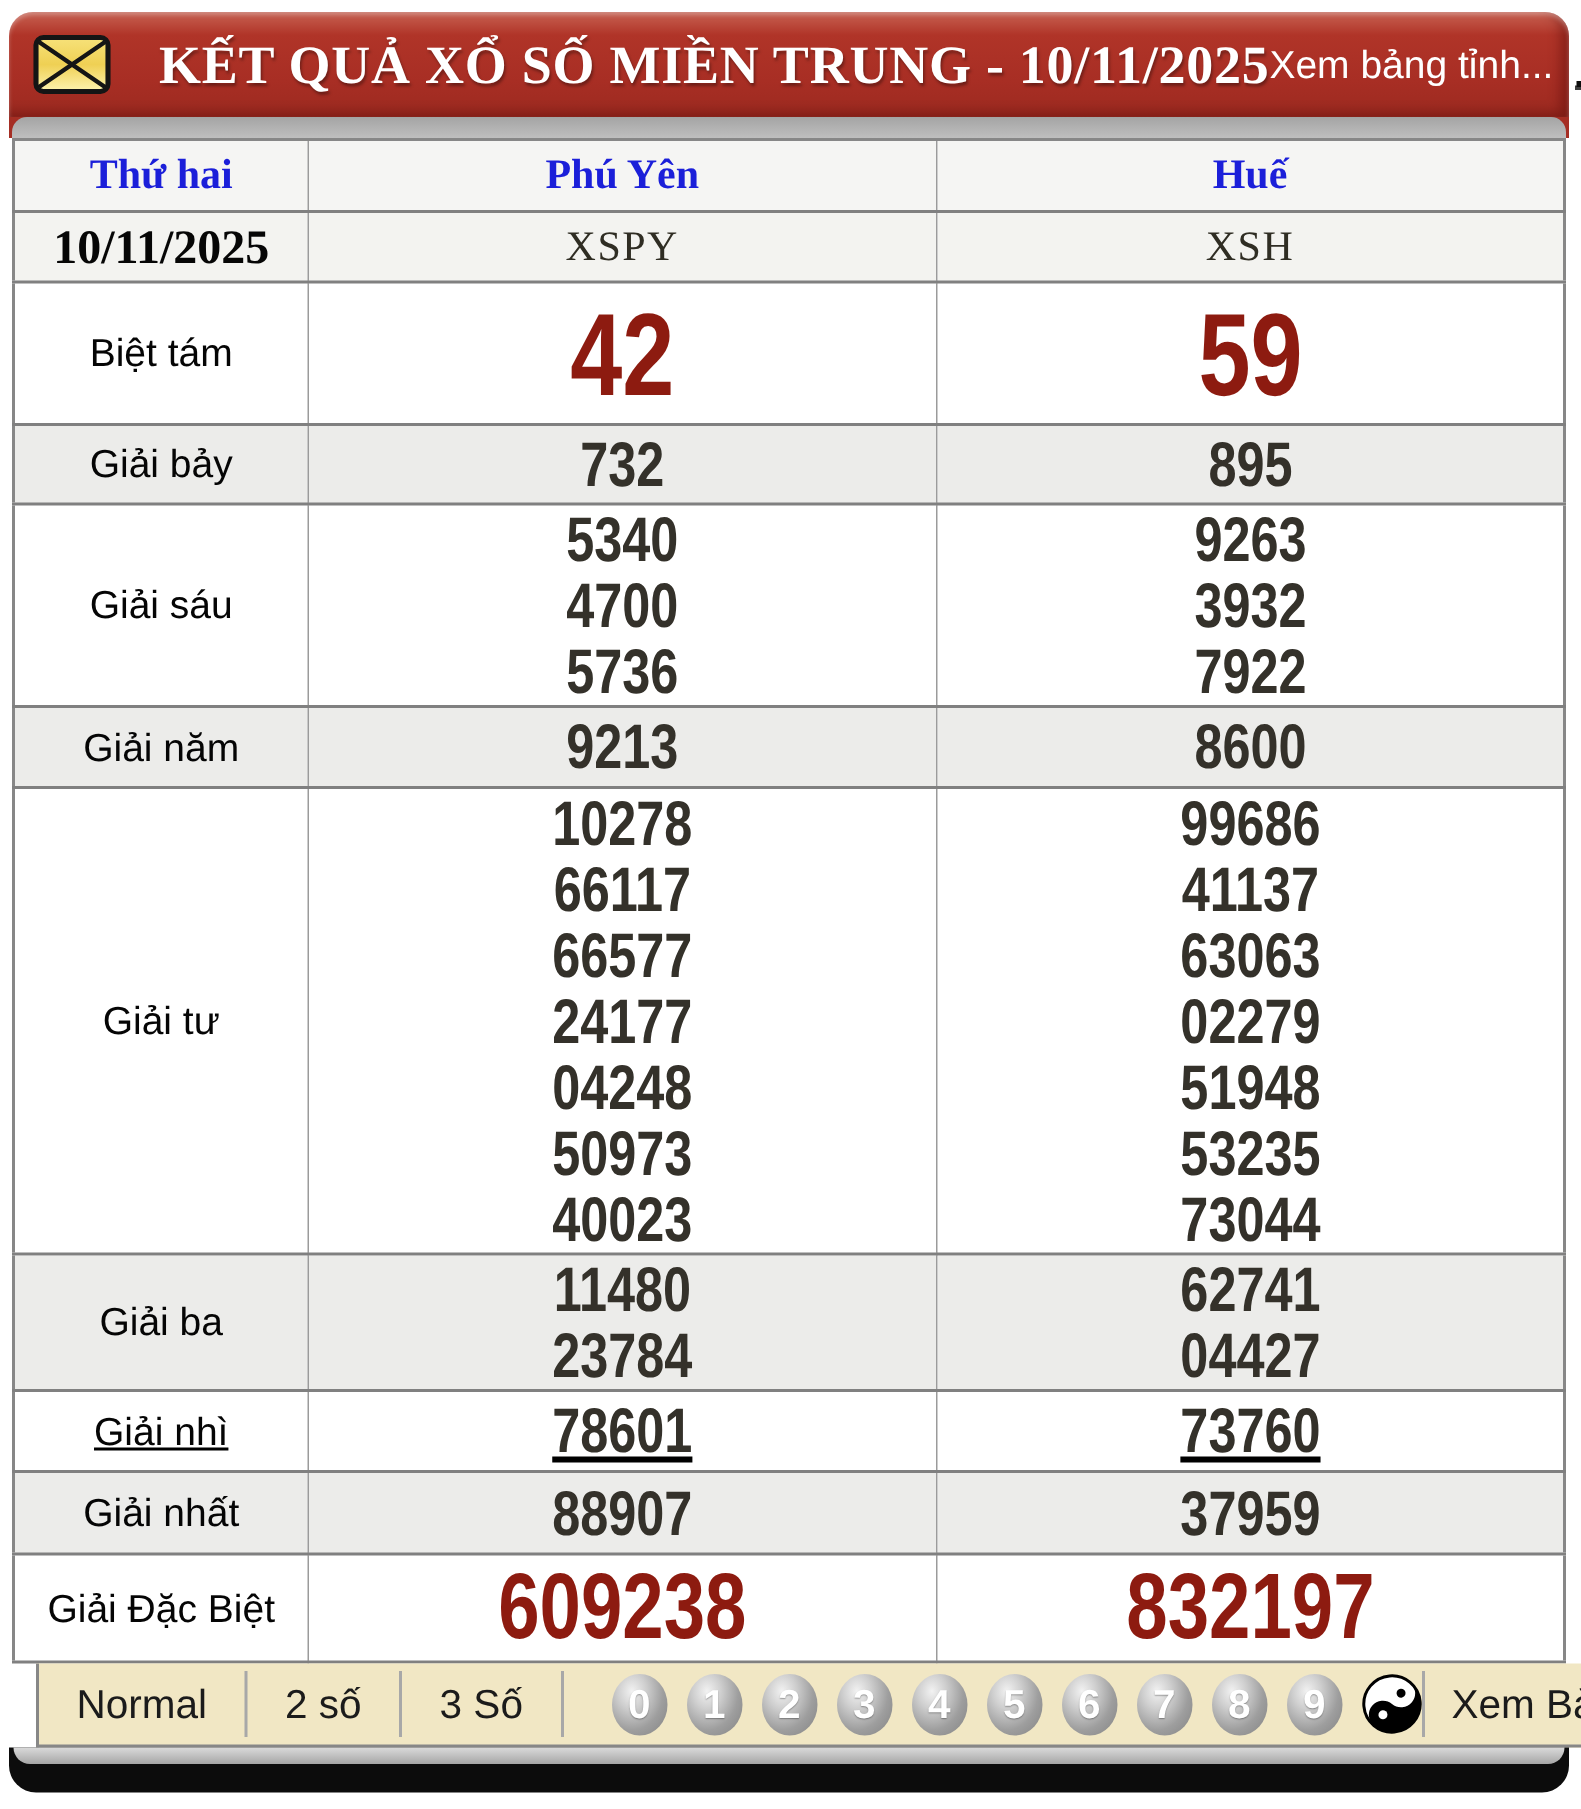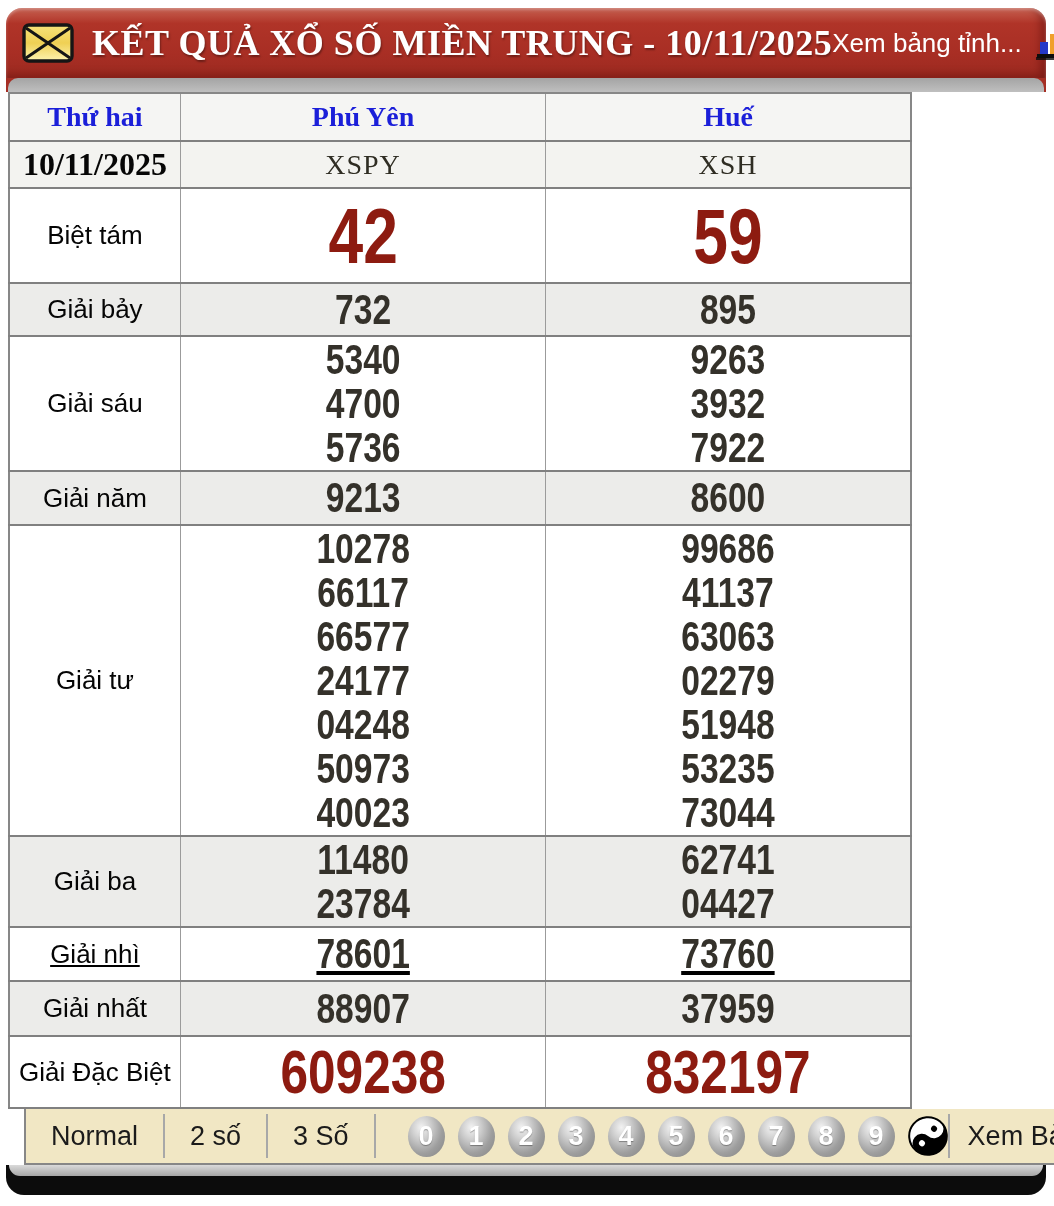--- a/index.html
+++ b/index.html
@@ -14,40 +14,40 @@
   .header {
     height: 70px; border-radius: 16px 16px 0 0;
     display: flex; align-items: center; box-sizing: border-box;
     padding: 0 16px;
     background: linear-gradient(180deg, #c86252 0%, #b03428 22%, #a82e24 65%, #9c2a20 100%);
     box-shadow: inset 0 2px 3px rgba(255,255,255,0.30), inset -6px -3px 8px rgba(70,0,0,0.35);
   }
   .env-icon { width: 52px; height: 40px; flex: none; }
   .title {
     color: #fff; font-family: "Liberation Serif", serif; font-weight: bold;
-    font-size: 36px; line-height: 1; margin-left: 18px; letter-spacing: 0.5px;
+    font-size: 36px; line-height: 1; margin-left: 32px; letter-spacing: 0.5px;
     text-shadow: 1px 2px 2px rgba(0,0,0,0.35); white-space: nowrap;
   }
   .spacer { flex: 1; }
   .province-link {
     color: #fff; font-size: 26px; display: flex; align-items: center; gap: 12px;
     cursor: pointer; white-space: nowrap;
   }
   .chart-icon { width: 42px; height: 38px; flex: none; }
 
   
   .strip { height: 14px; background: #a52e24; }
   .strip-inner {
     height: 14px; margin: 0 2px; border-radius: 10px 10px 0 0;
     background: linear-gradient(180deg, #a4a4a4, #bfbfbf);
   }
 
   
   table.results {
-    width: 904px; margin: 0 2px; border-collapse: collapse;
+    width: 1036px; margin: 0 2px; border-collapse: collapse;
     table-layout: fixed; background: #fff;
     border: 2px solid #878787;
   }
   table.results th, table.results td {
     border: 1px solid #9b9b9b; text-align: center; vertical-align: middle;
     padding: 0; overflow: hidden;
   }
   tr.col-header-row { height: 48px; background: #f5f5f3; border-bottom: 2px solid #808080; }
   tr.col-header-row th {
     font-family: "Liberation Serif", serif; font-weight: bold;

